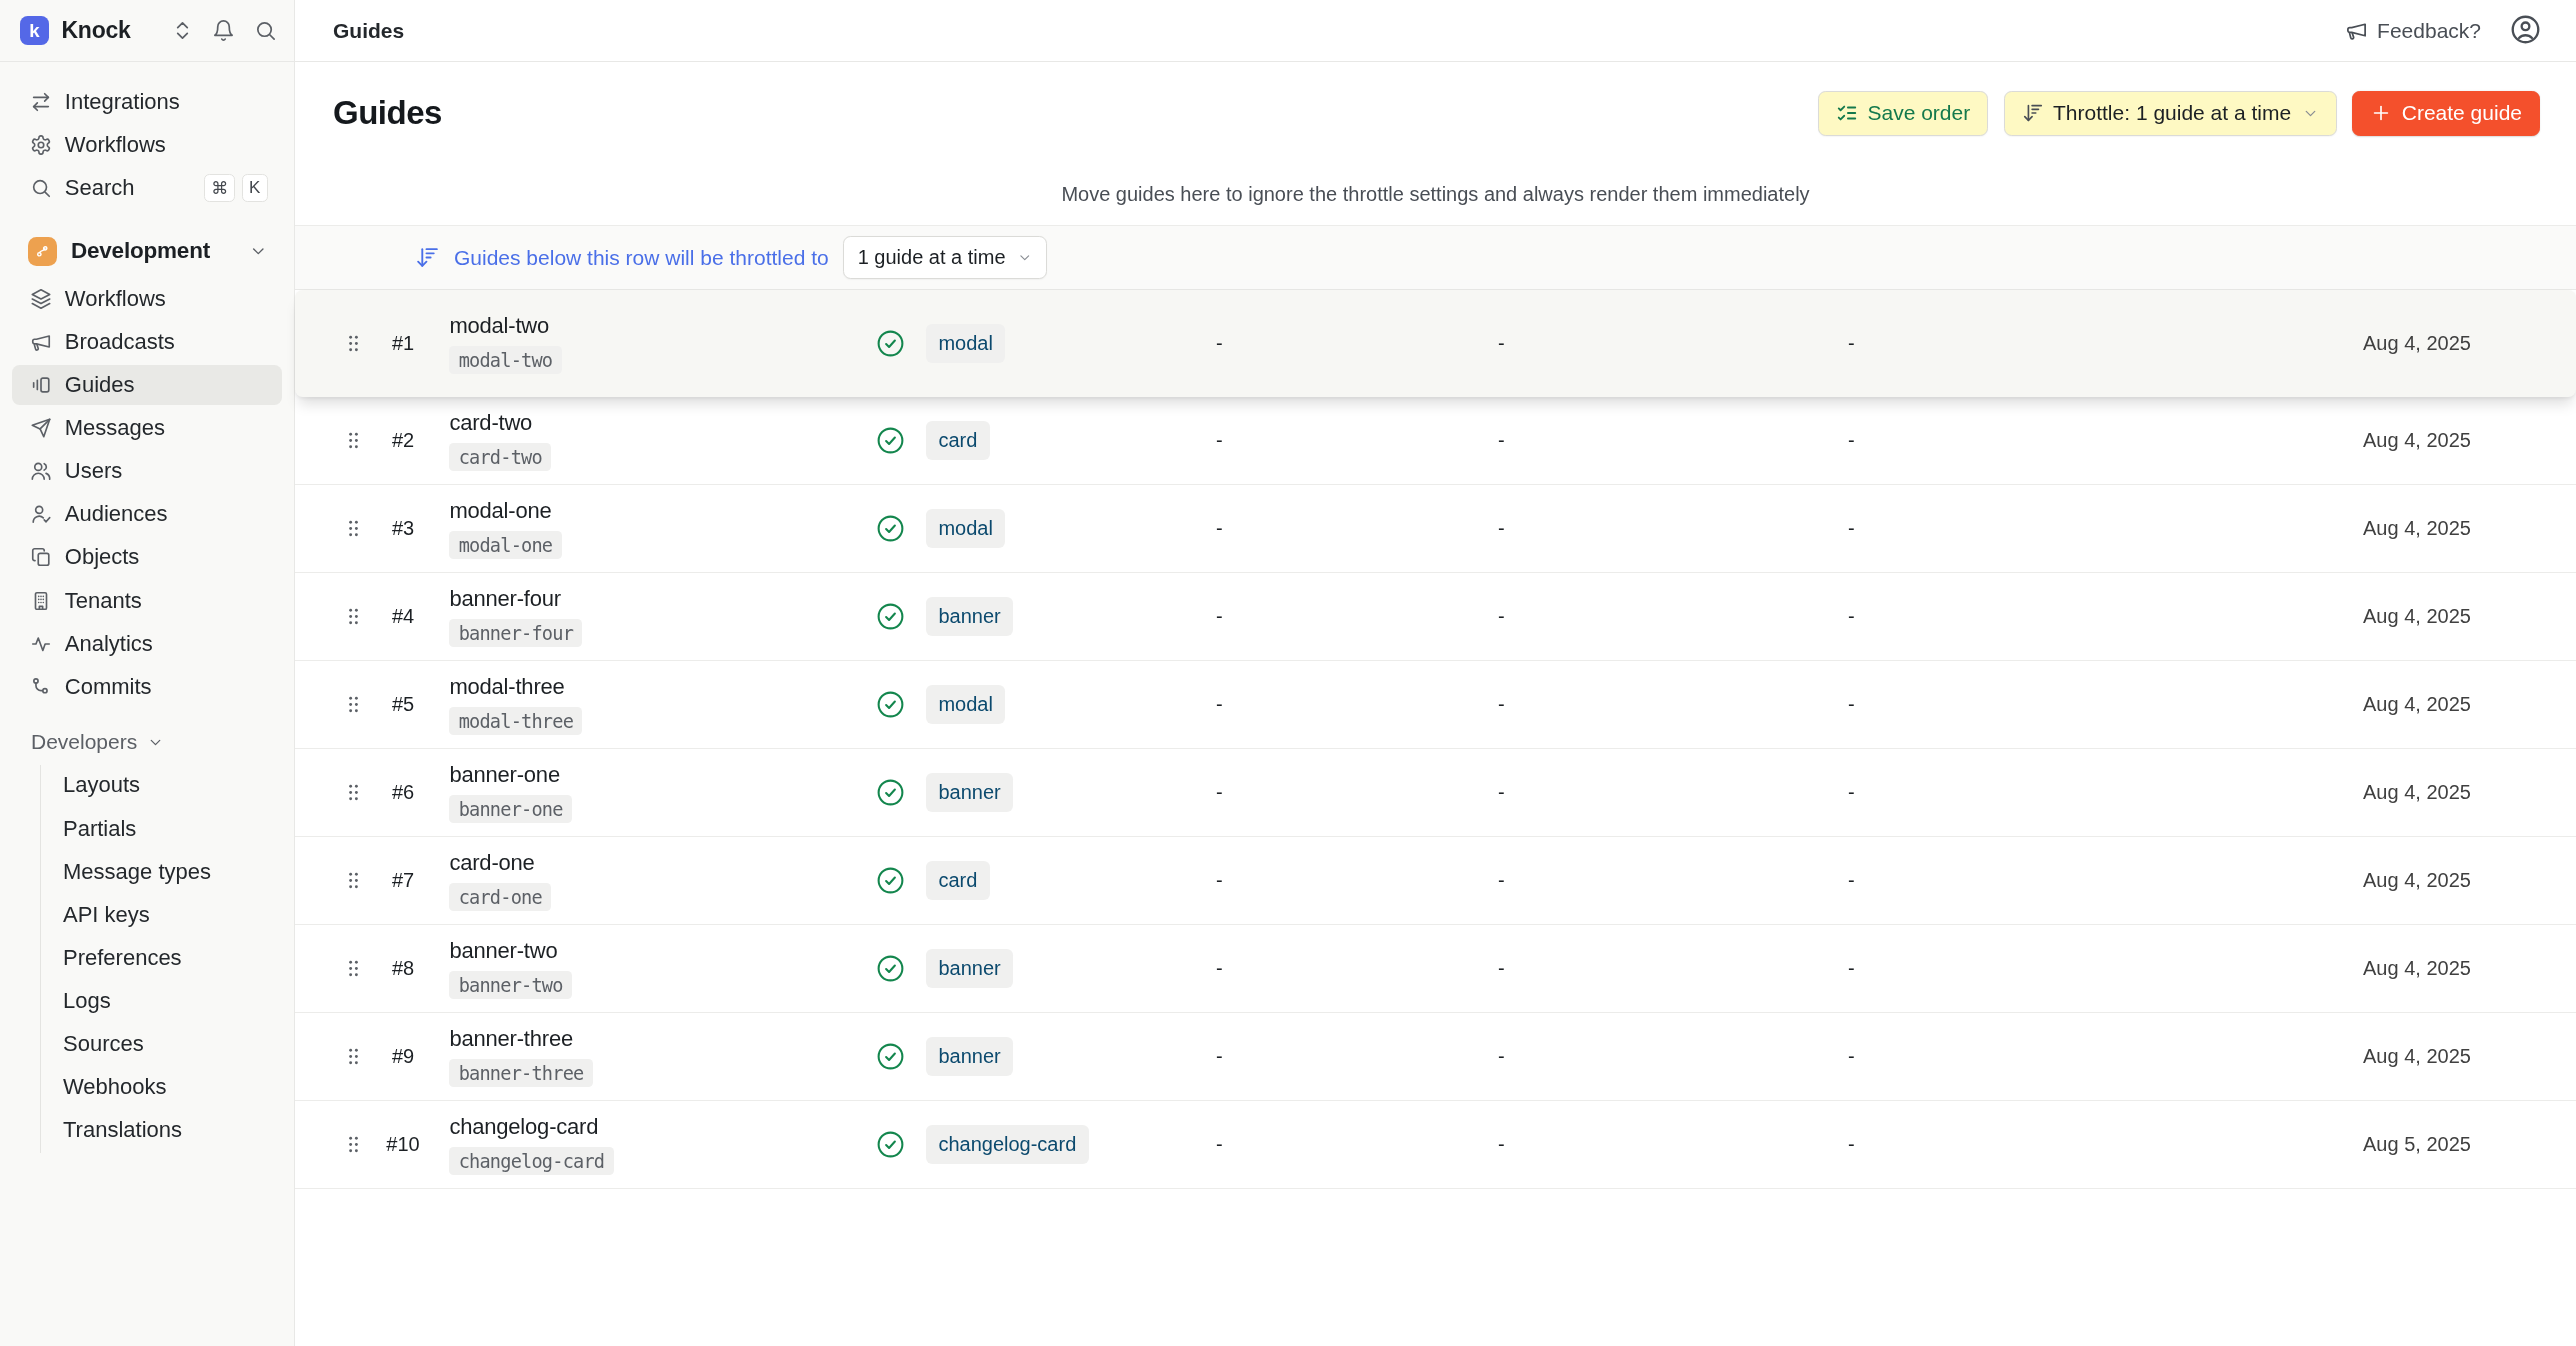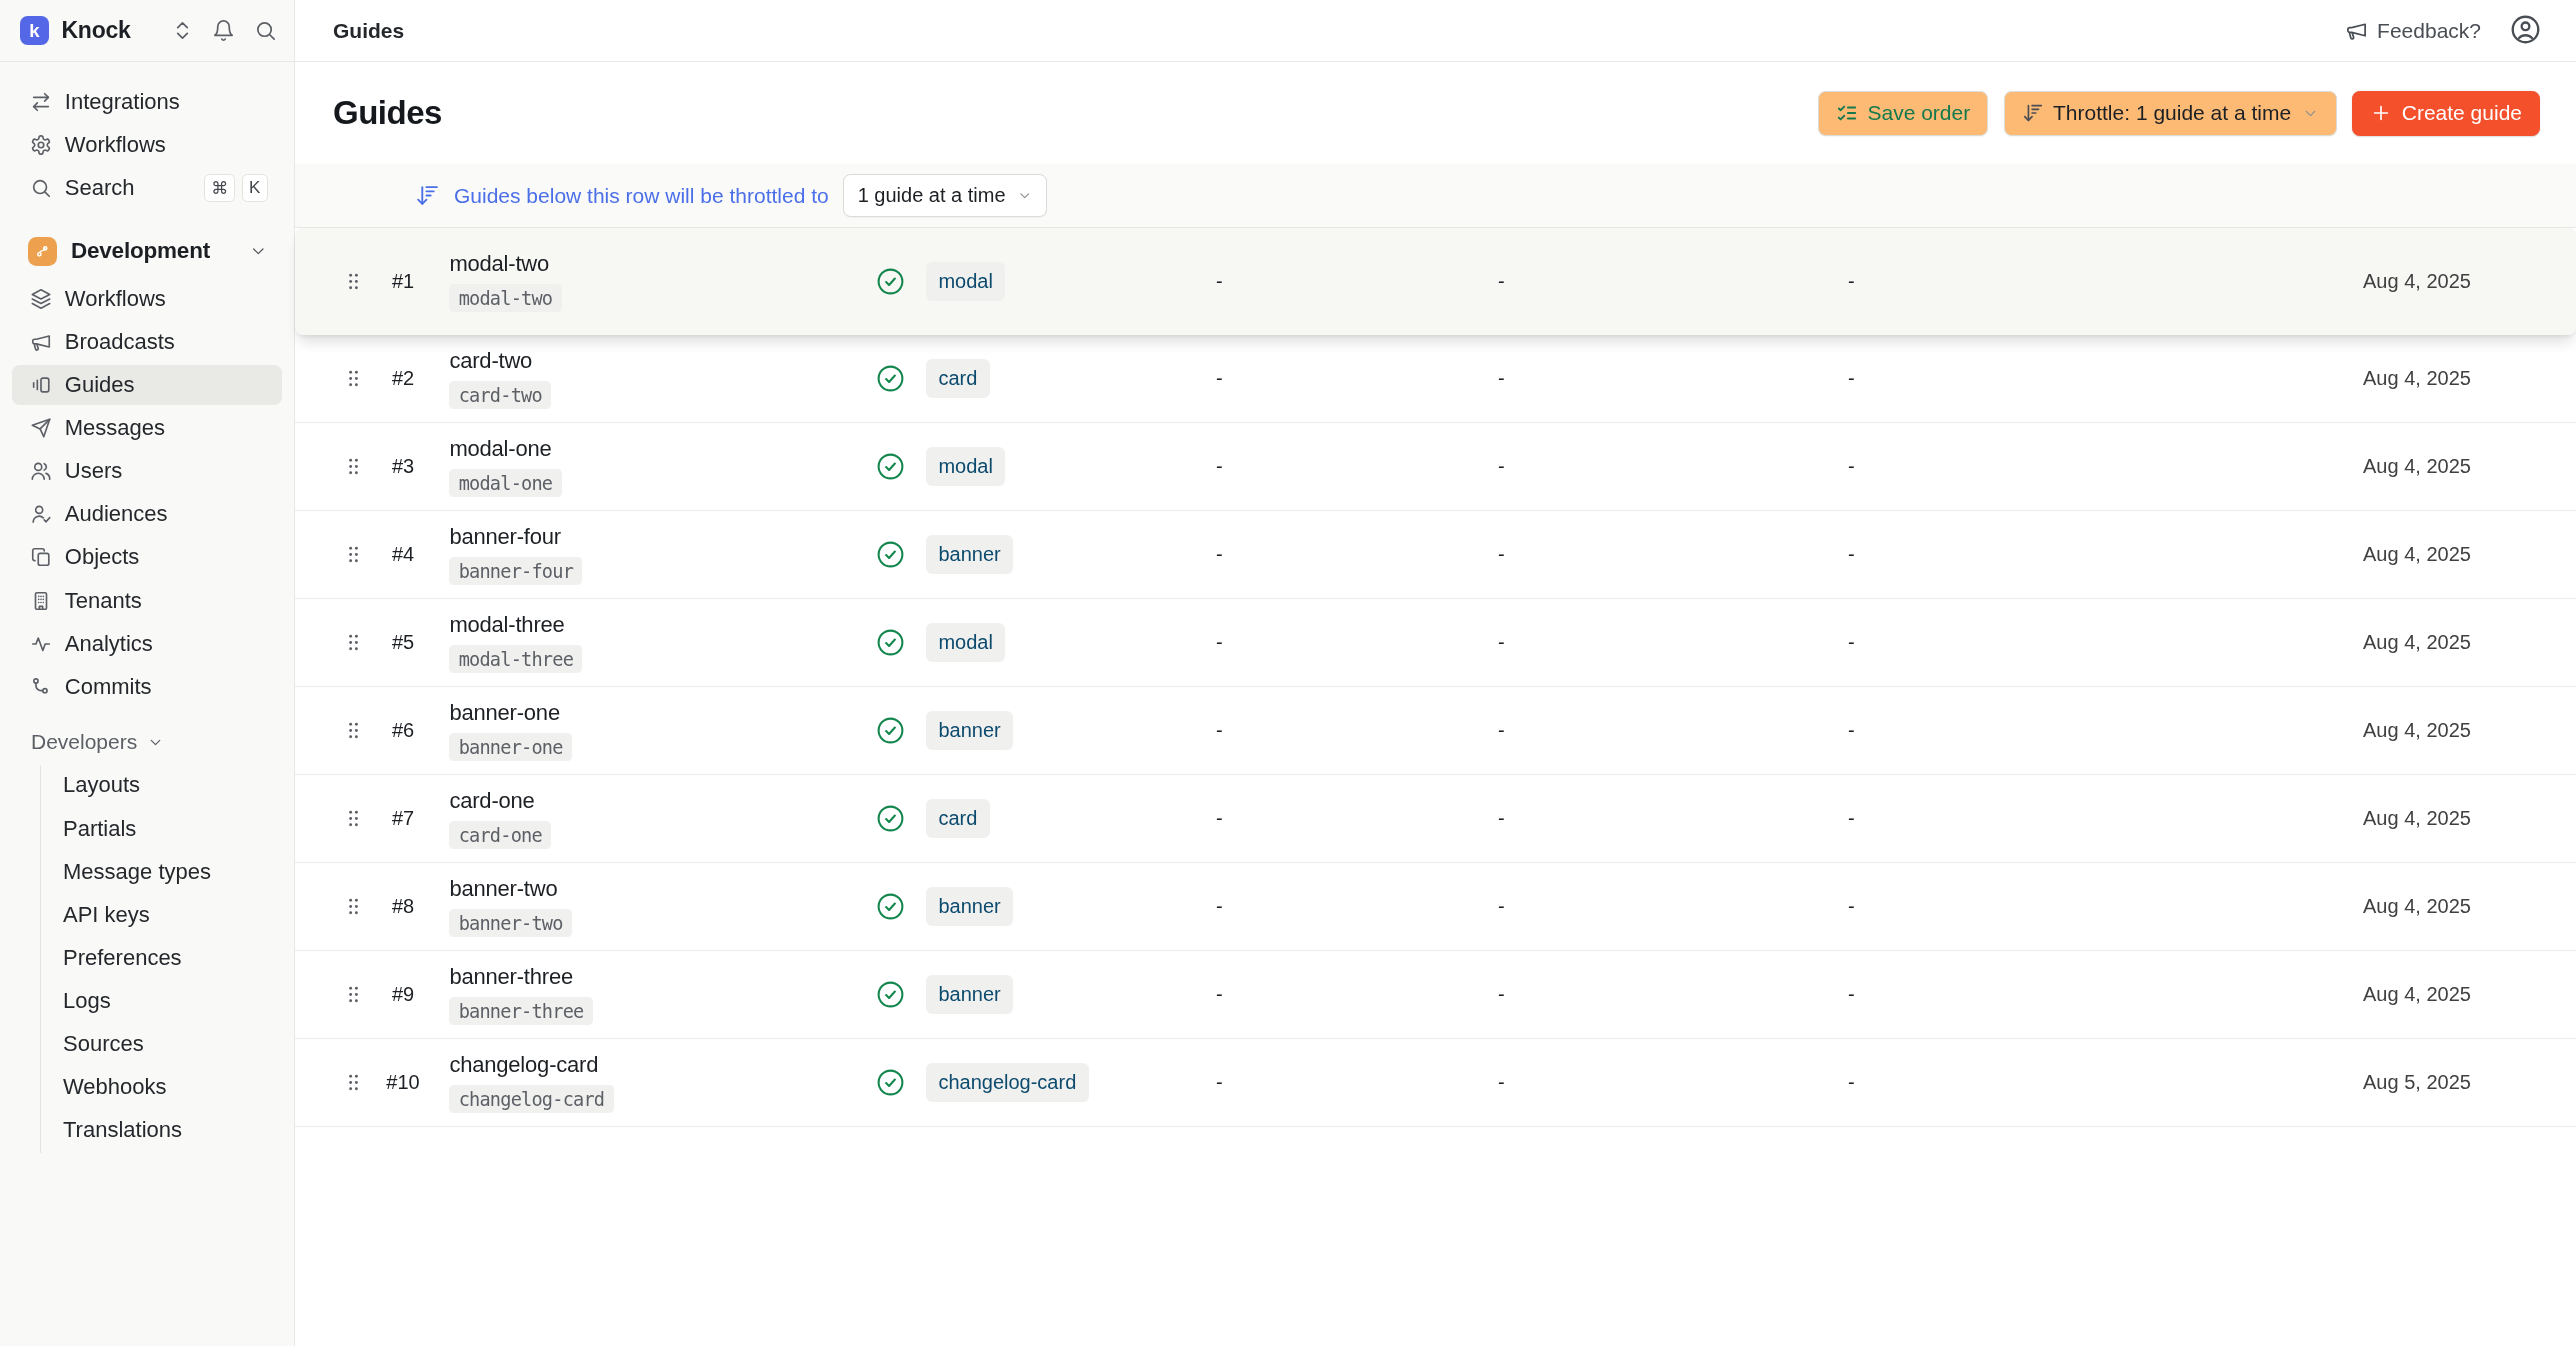--- a/index.html
+++ b/index.html
@@ -90,21 +90,21 @@
     height: 102px; display: flex; align-items: center; padding: 0 36px 0 38px; flex: none;
   }
   .page-title { font-size: 33px; font-weight: 700; letter-spacing: -0.5px; color: #15191D; }
   .head-actions { margin-left: auto; display: flex; align-items: center; gap: 15.5px; }
   .btn {
     height: 45px; border-radius: 7.7px; display: flex; align-items: center;
     font-size: 21px; font-weight: 500; cursor: pointer; border: 0.8px solid transparent;
     padding: 0 17px; gap: 9.3px; white-space: nowrap;
   }
   .btn .icon svg { width: 22px; height: 22px; }
-  .btn-outline { background: #fdba74; border-color: #DBDBD8; box-shadow: 0 0.8px 1.5px rgba(0,0,0,.04); }
+  .btn-outline { background: #fef9c3; border-color: #DBDBD8; box-shadow: 0 0.8px 1.5px rgba(0,0,0,.04); }
   .btn-save { color: #14794C; }
   .btn-throttle { color: #1C2024; }
   .btn-throttle .lead-icon { color: #494E55; }
   .btn-throttle .chev { color: #8A8E94; margin-left: 1.5px; }
   .btn-throttle .chev svg { width: 17px; height: 17px; }
   .btn-primary { background: #F4502C; color: #fff; border-color: #F4502C; box-shadow: 0 0.8px 1.5px rgba(0,0,0,.15); }
 
   
   .guide-table { flex: 1; display: flex; flex-direction: column; min-height: 0; }
   .grid-cols {
@@ -460,20 +460,23 @@
                 <path d="M5 12h14"></path>
               </svg>
           </span>
           <span>Create guide</span>
         </button>
       </div>
     </div>
 
     <div class="guide-table">
 
+      <div class="drop-zone">
+        <span>Move guides here to ignore the throttle settings and always render them immediately</span>
+      </div>
 
       <div class="throttle-row">
         <span class="icon">
           <svg viewBox="0 0 24 24" fill="none" stroke="currentColor" stroke-width="1.8" stroke-linecap="round" stroke-linejoin="round">
               <path d="m3 16 4 4 4-4"></path>
               <path d="M7 20V4"></path>
               <path d="M11 4h10"></path>
               <path d="M11 8h7"></path>
               <path d="M11 12h4"></path>
             </svg>

